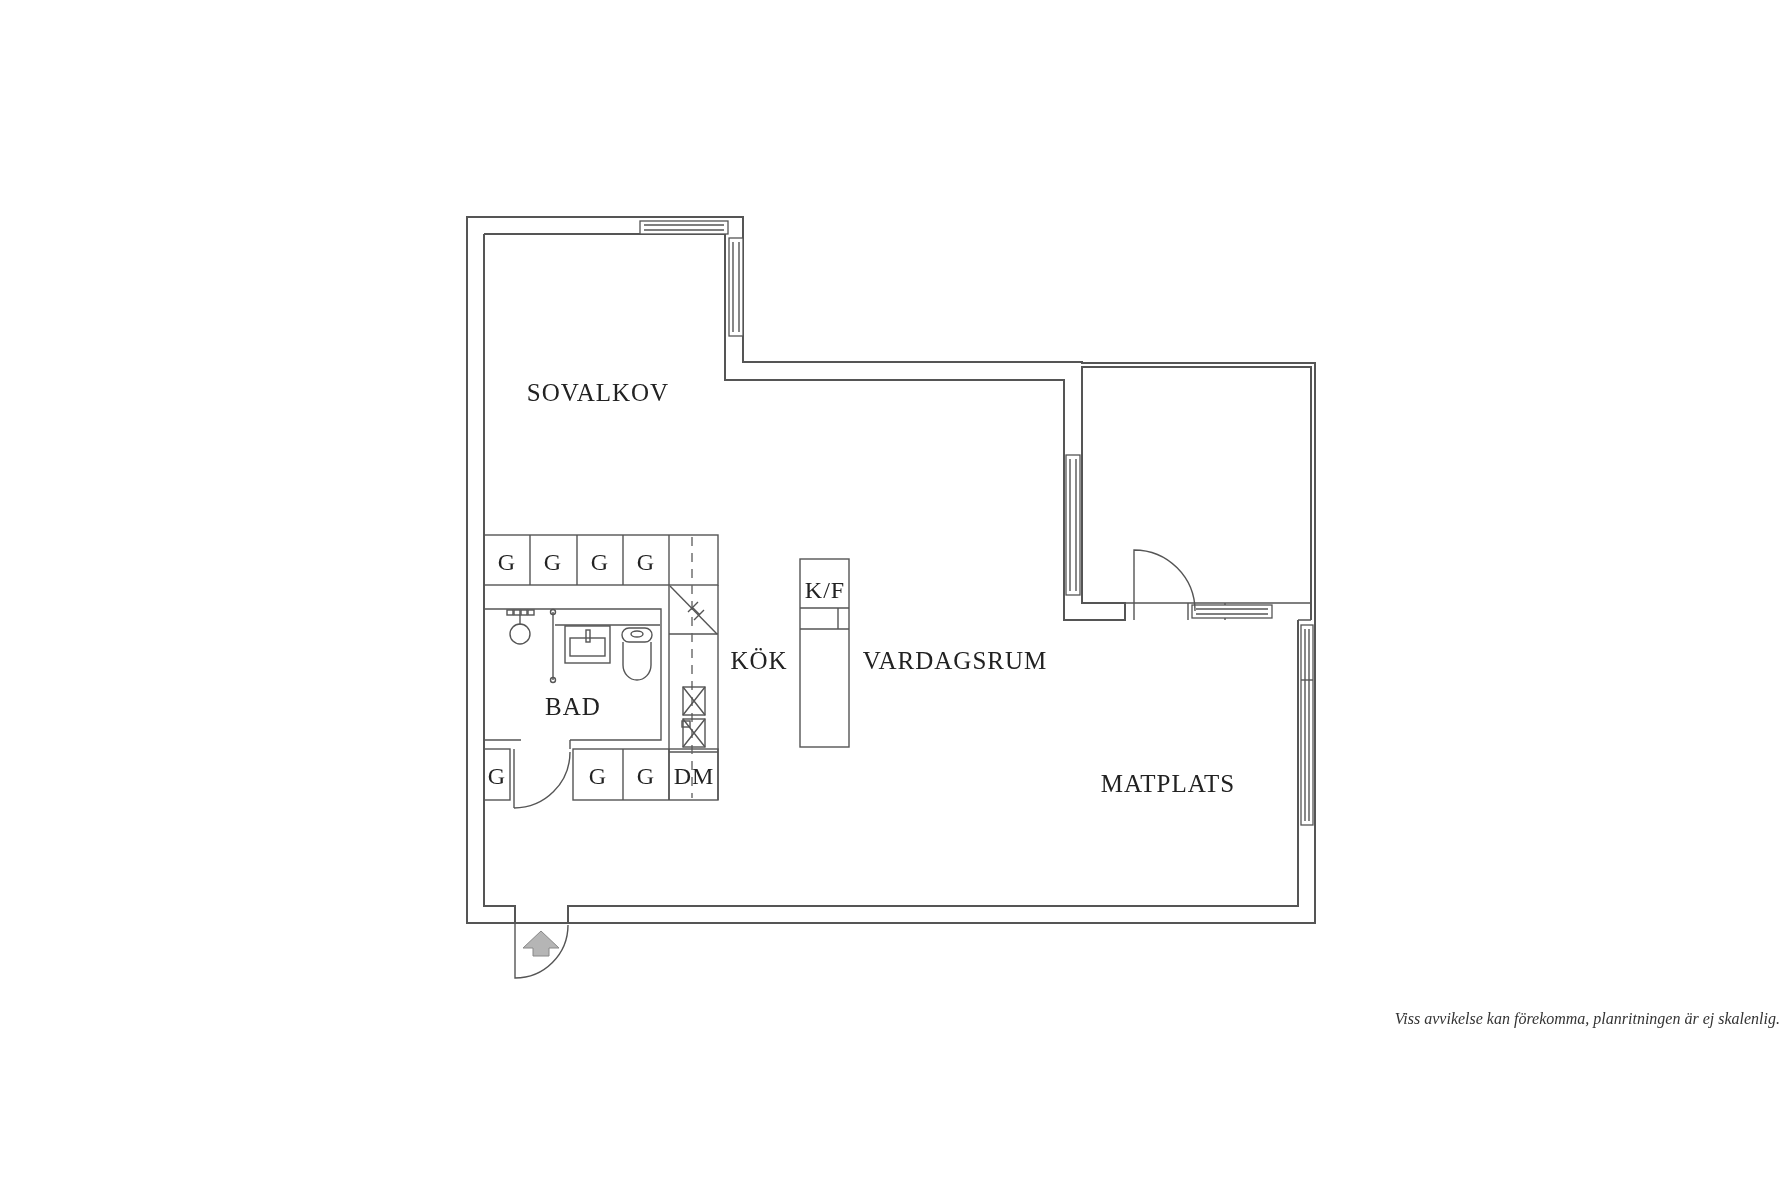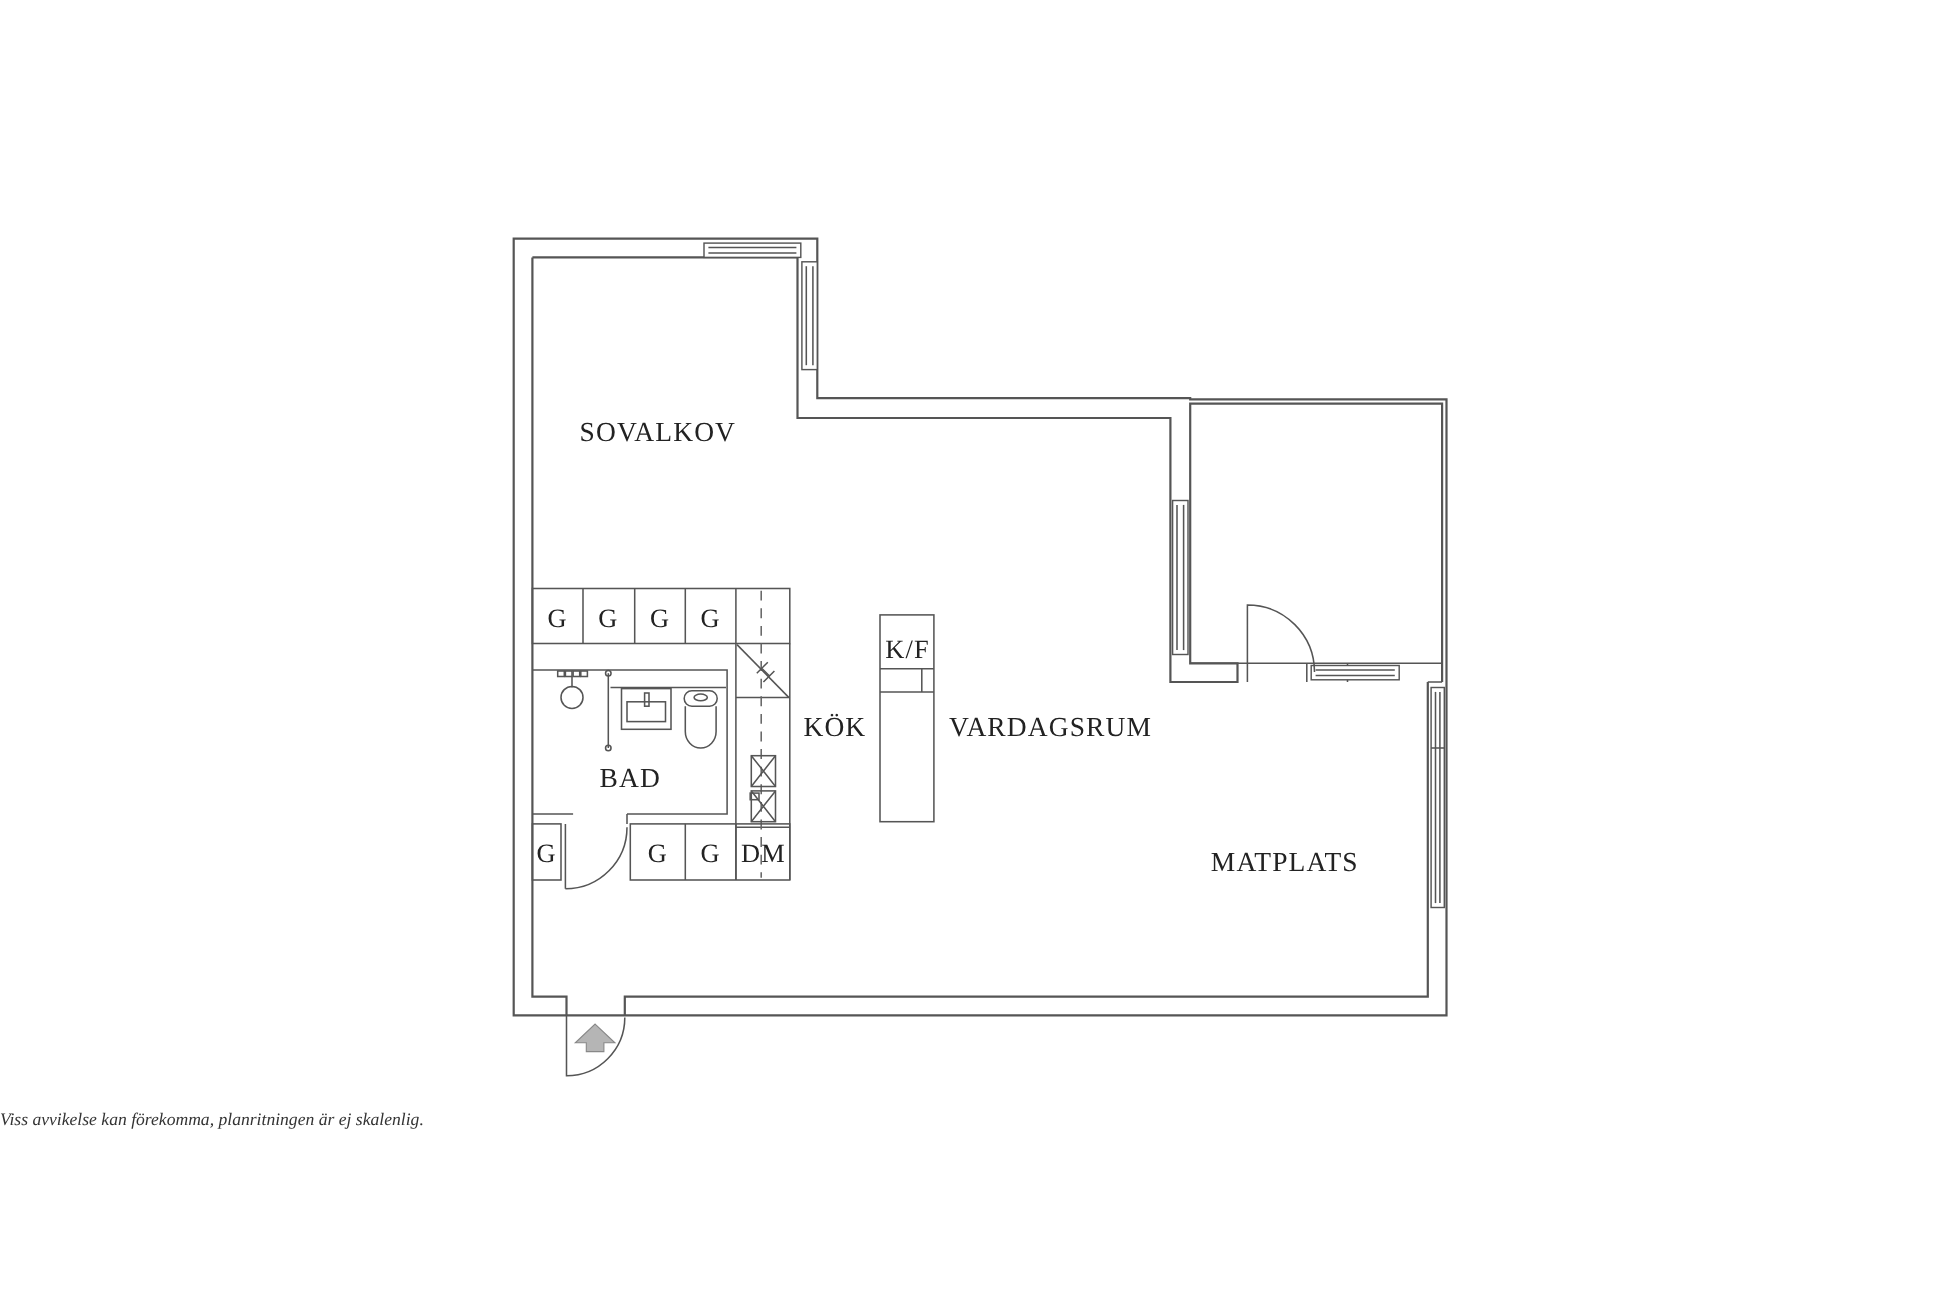--- a/index.html
+++ b/index.html
@@ -5,21 +5,21 @@
     html, body { margin: 0; padding: 0; background: #ffffff; }
     body { width: 1780px; height: 1187px; position: relative; overflow: hidden; }
     #plan { position: absolute; left: 0; top: 0; width: 1780px; height: 1187px; }
     .wall { fill: none; stroke: #555; stroke-width: 2; }
     .thin { fill: none; stroke: #555; stroke-width: 1.4; }
     .dash { fill: none; stroke: #666; stroke-width: 1.4; stroke-dasharray: 9 7; }
     .win { fill: #fff; stroke: #555; stroke-width: 1.3; }
     .lbl { font-family: "Liberation Serif", "DejaVu Serif", serif; fill: #222; letter-spacing: 1px; }
     .room { font-size: 25px; }
     .cab { font-size: 24px; }
-    .note { position: absolute; left: 0; width: 1780px; top: 1010px; text-align: left;
+    .note { position: absolute; left: 0; width: 1780px; top: 1010px; text-align: right;
             font-family: "Liberation Serif", "DejaVu Serif", serif; font-style: italic;
             font-size: 16px; color: #333; }
   </style>
 </head>
 <body>
 
 <svg id="plan" viewBox="0 0 1780 1187" xmlns="http://www.w3.org/2000/svg">
 
   <path class="wall" d="M467,217 L743,217 L743,362 L1082,362 L1082,363 L1315,363 L1315,923 L467,923 Z"></path>
 

